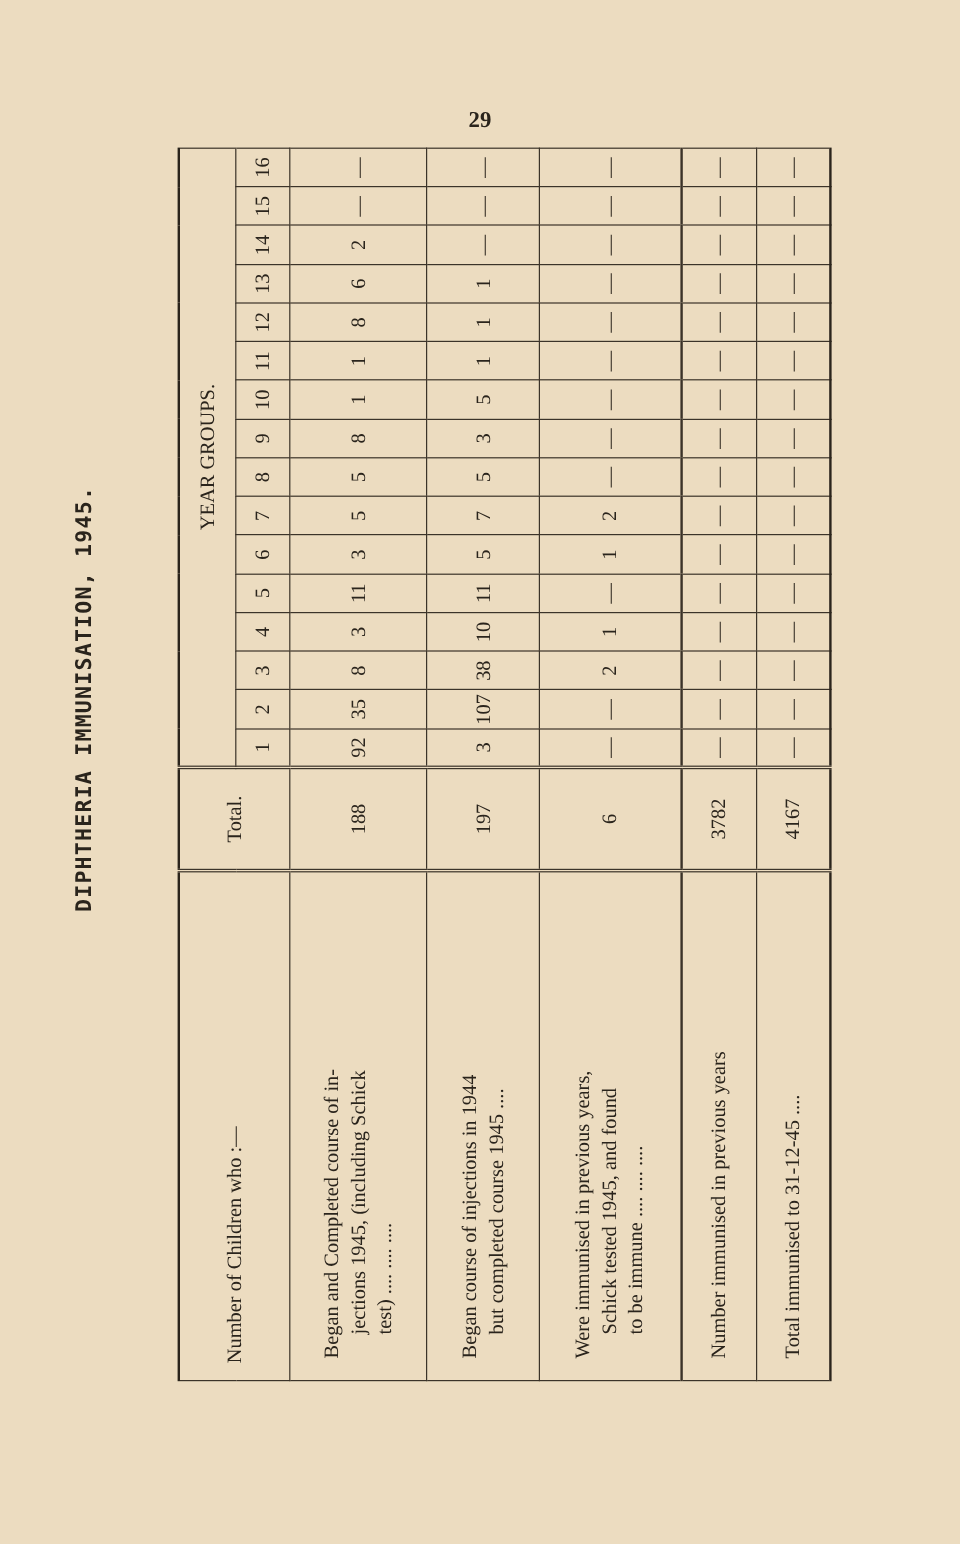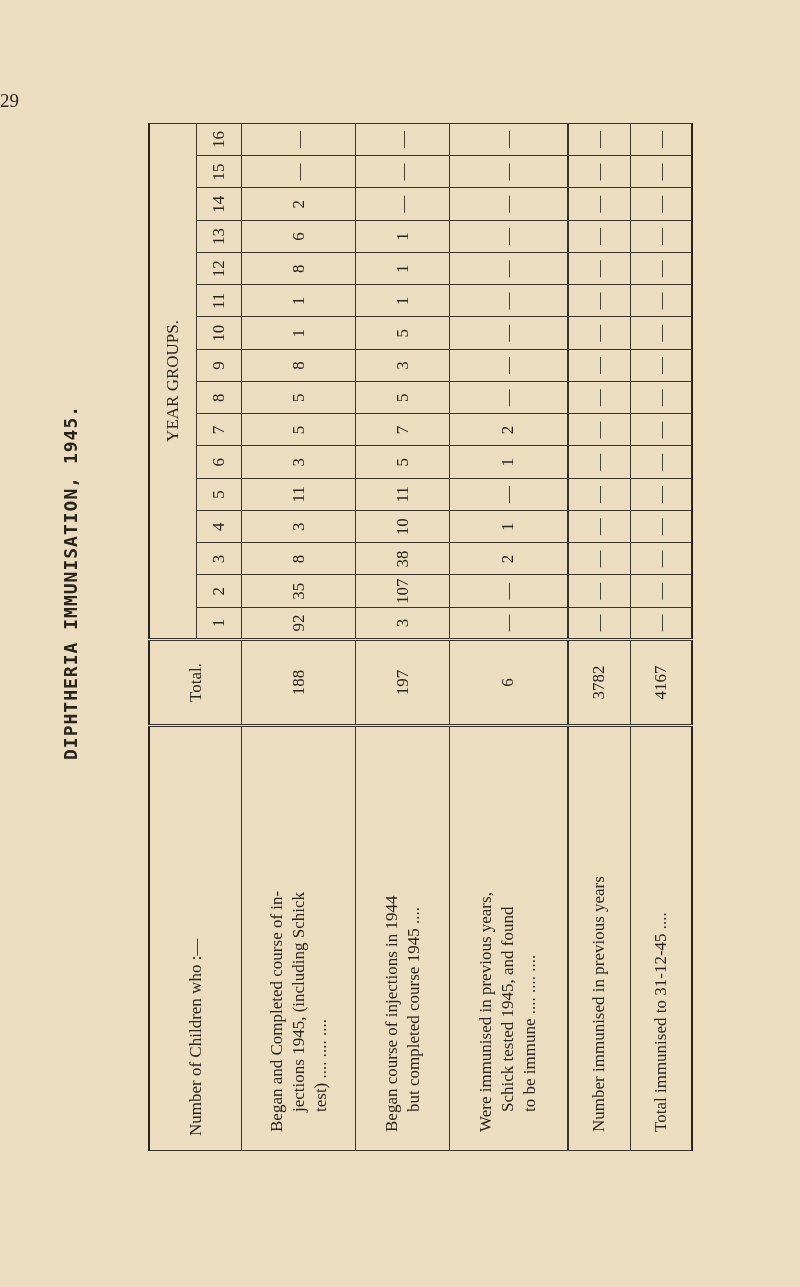--- a/index.html
+++ b/index.html
@@ -1,19 +1,19 @@
 <!DOCTYPE html>
 <html><head>
 <meta charset="utf-8">
 <style>
   html, body { margin:0; padding:0; }
   body { width:800px; height:1287px; background:#ecdcc0; position:relative; overflow:hidden;
          font-family:"Liberation Serif","DejaVu Serif",serif; color:#2a241c; }
-  .page-number { position:absolute; left:0; width:800px; top:90px; text-align:left;
-                 font-size:19px; font-weight:normal; }
+  .page-number { position:absolute; left:0; width:800px; top:90px; text-align:center;
+                 font-size:19px; font-weight:bold; }
   .title-wrap { position:absolute; left:60px; top:760px; width:1px; height:1px; }
   .title { position:absolute; transform:rotate(-90deg); transform-origin:0 0; left:0; top:0;
            white-space:nowrap; font-family:"DejaVu Sans Mono","Liberation Mono",monospace;
            font-weight:bold; font-size:18px; letter-spacing:1px; }
   
   .rot { position:absolute; left:148px; top:1151px; width:1027px; height:545px;
          transform:rotate(-90deg); transform-origin:0 0; }
   table.main { border-collapse:collapse; width:1027px; height:545px; table-layout:fixed; }
   table.main td, table.main th { border:1px solid #3b3329; padding:0; text-align:center;
          vertical-align:middle; font-weight:normal; font-size:17px; }

